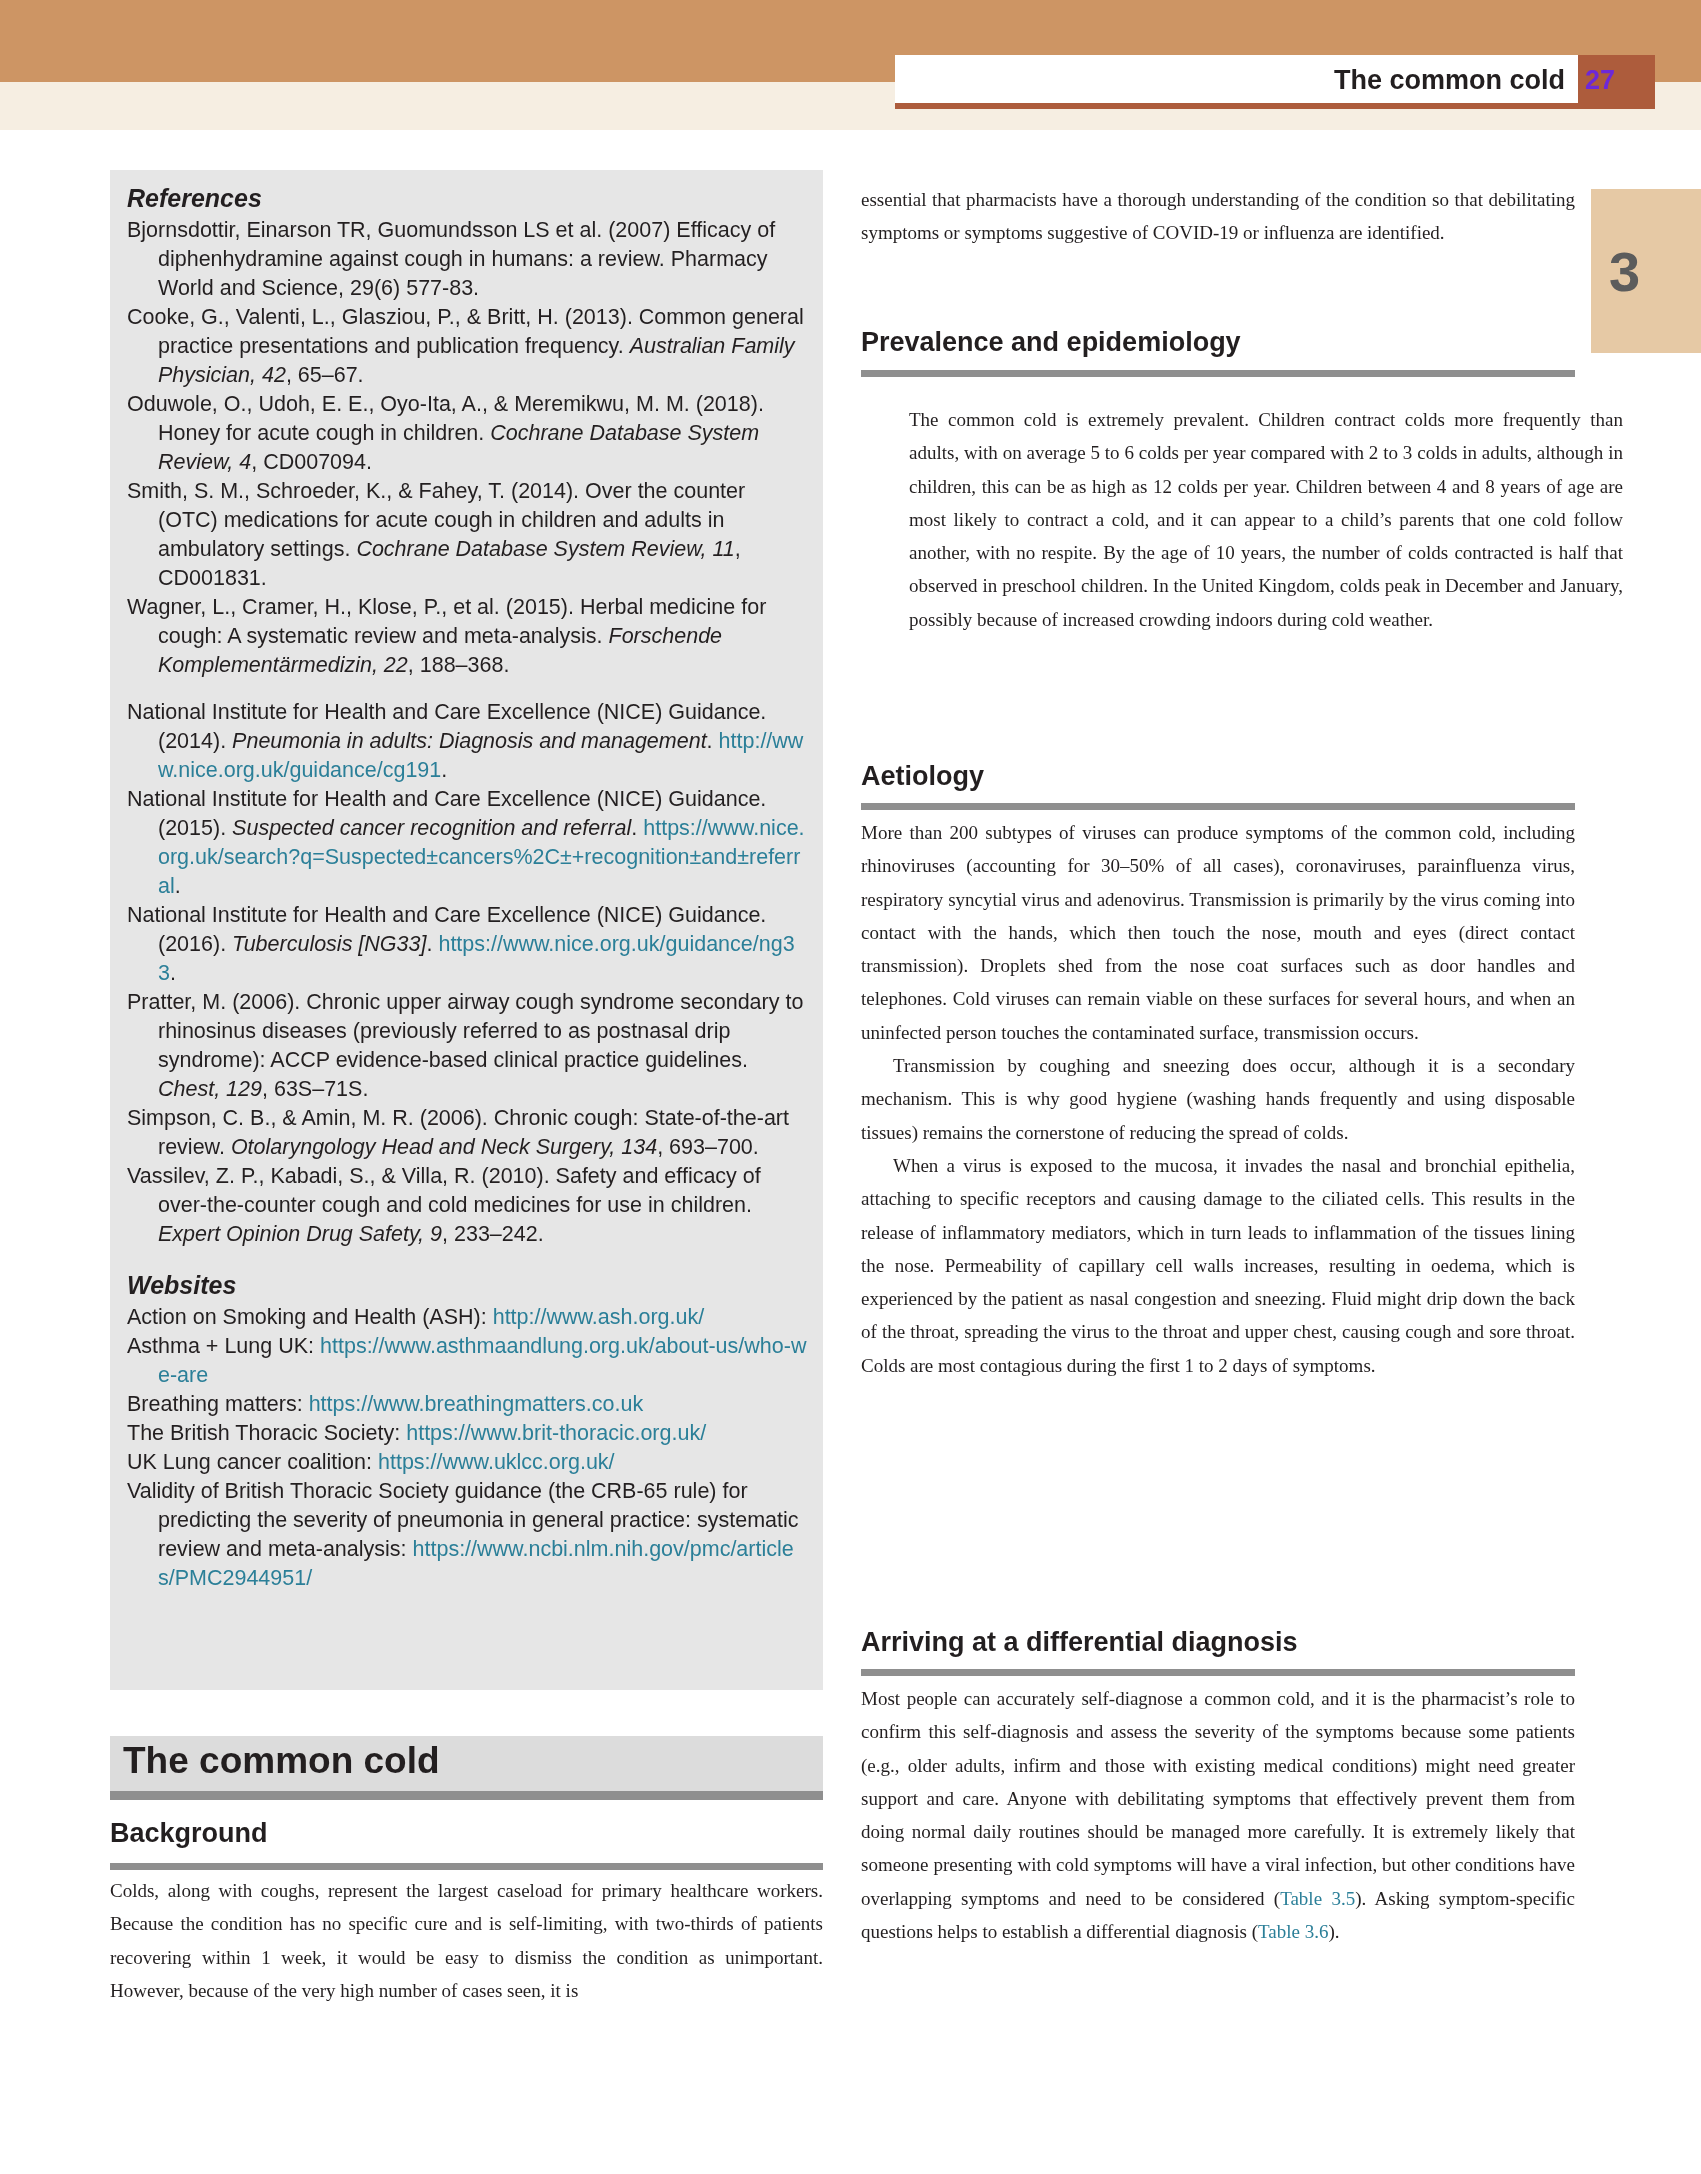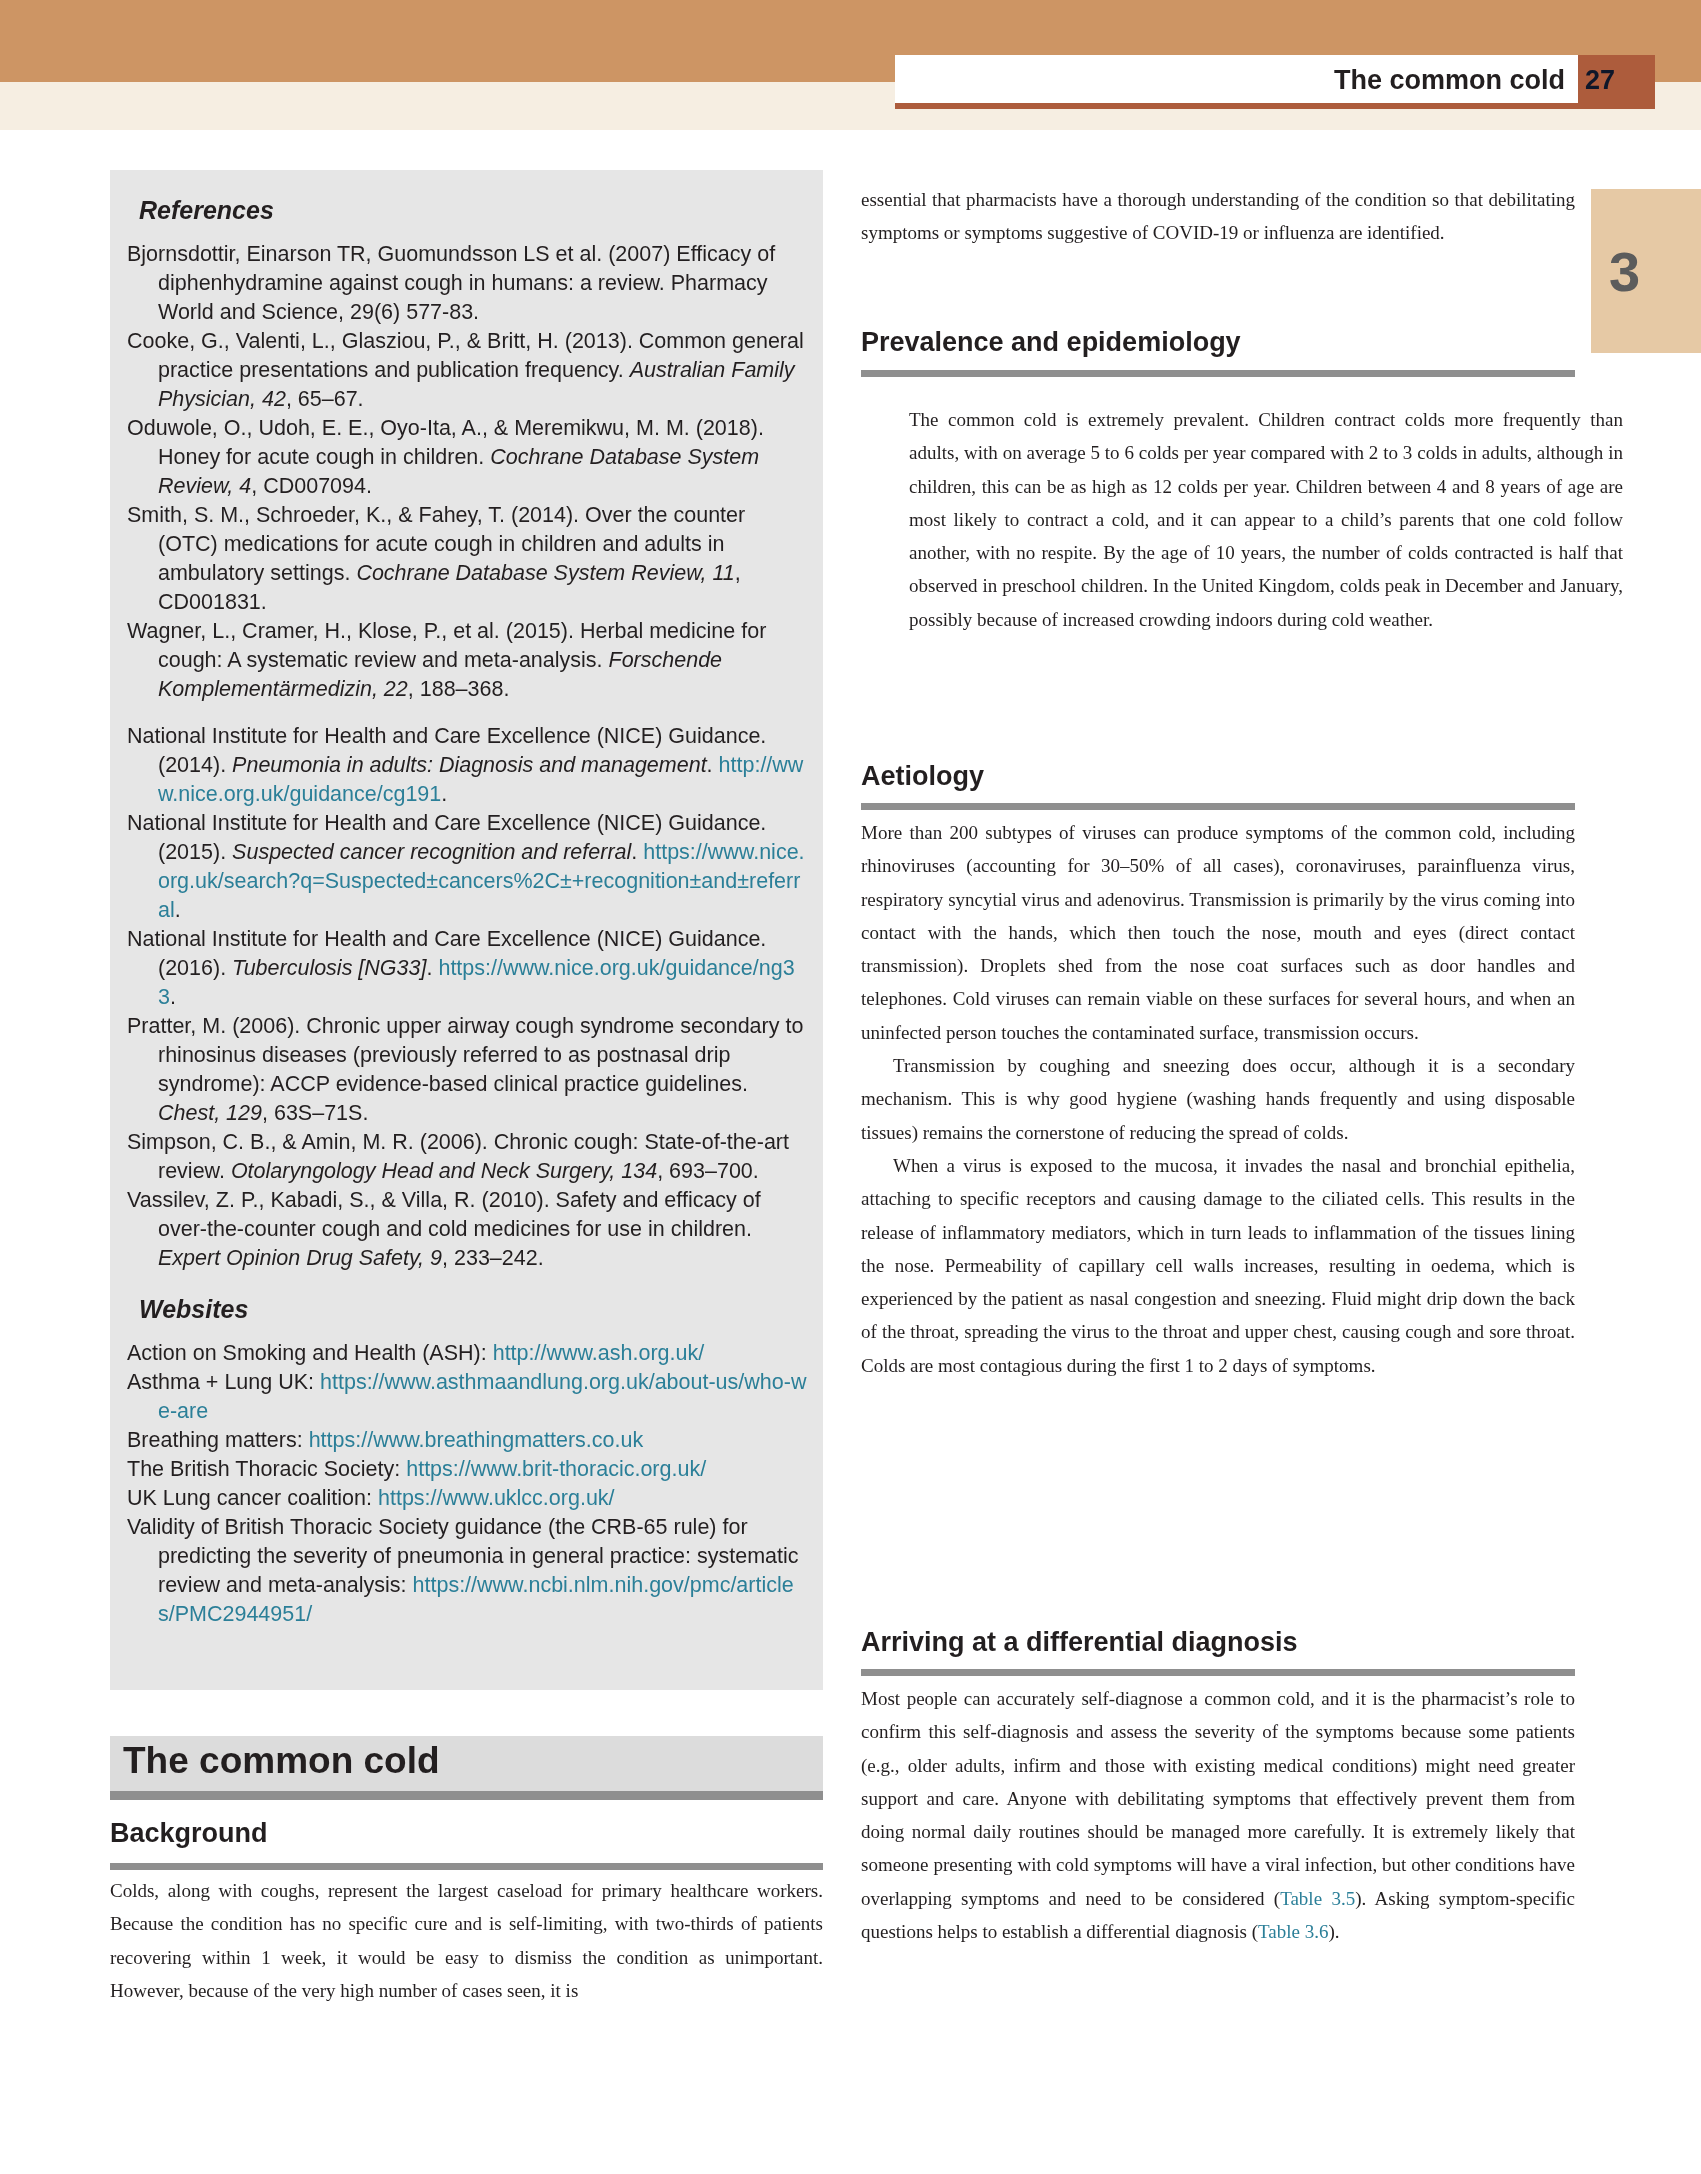--- a/index.html
+++ b/index.html
@@ -4,27 +4,27 @@
 <style>
   html, body { margin:0; padding:0; }
   body { width:1701px; height:2174px; background:#ffffff; position:relative; overflow:hidden; font-family:"Liberation Serif", serif; color:#231f20; }
   .top-band { position:absolute; left:0; top:0; width:1701px; height:82px; background:#cd9564; }
   .cream-band { position:absolute; left:0; top:82px; width:1701px; height:48px; background:#f6eee2; }
   .running-head { position:absolute; left:895px; top:55px; width:760px; height:54px; }
   .running-head .white { position:absolute; left:0; top:0; width:683px; height:48px; background:#ffffff; }
   .running-head .under { position:absolute; left:0; top:48px; width:760px; height:6px; background:#ad5c3c; }
   .running-head .num-box { position:absolute; left:683px; top:0; width:77px; height:54px; background:#ad5c3c; }
   .running-head .title { position:absolute; right:90px; top:10px; font-family:"Liberation Sans", sans-serif; font-weight:bold; font-size:27px; color:#231f20; }
-  .running-head .num { position:absolute; left:690px; top:10px; font-family:"Liberation Sans", sans-serif; font-weight:bold; font-size:27px; color:#0f172a; }
+  .running-head .num { position:absolute; left:690px; top:10px; font-family:"Liberation Sans", sans-serif; font-weight:bold; font-size:27px; color:#6d28d9; }
   .chapter-tab { position:absolute; left:1591px; top:189px; width:110px; height:164px; background:#e6c9a5; }
   .chapter-tab span { position:absolute; left:18px; top:50px; font-family:"Liberation Sans", sans-serif; font-size:56px; color:#5c5c5c; font-weight:bold; }
 
   .refbox { position:absolute; left:110px; top:170px; width:713px; height:1520px; background:#e6e6e6; }
   .refbox .inner { padding:10px 16px 0 17px; font-family:"Liberation Sans", sans-serif; font-size:21.5px; line-height:29px; color:#231f20; }
-  .refbox h3 { margin:12px; font-size:25px; font-style:italic; font-weight:bold; line-height:36px; }
+  .refbox h3 { margin:0; font-size:25px; font-style:italic; font-weight:bold; line-height:36px; }
   .refbox .sec { margin-bottom:18px; }
   .ref { padding-left:31px; text-indent:-31px; margin:0; }
   .ref i { font-style:italic; }
   .link { color:#2b7f98; }
 
   .big-head { position:absolute; left:110px; top:1736px; width:713px; height:55px; background:#dcdcdc; border-bottom:9px solid #8f8f8f; }
   .big-head span { position:absolute; left:13px; top:4px; font-family:"Liberation Sans", sans-serif; font-weight:bold; font-size:37px; color:#231f20; }
 
   .h2 { position:absolute; font-family:"Liberation Sans", sans-serif; font-weight:bold; font-size:27px; color:#231f20; }
   .rule { position:absolute; height:7px; background:#8f8f8f; }

